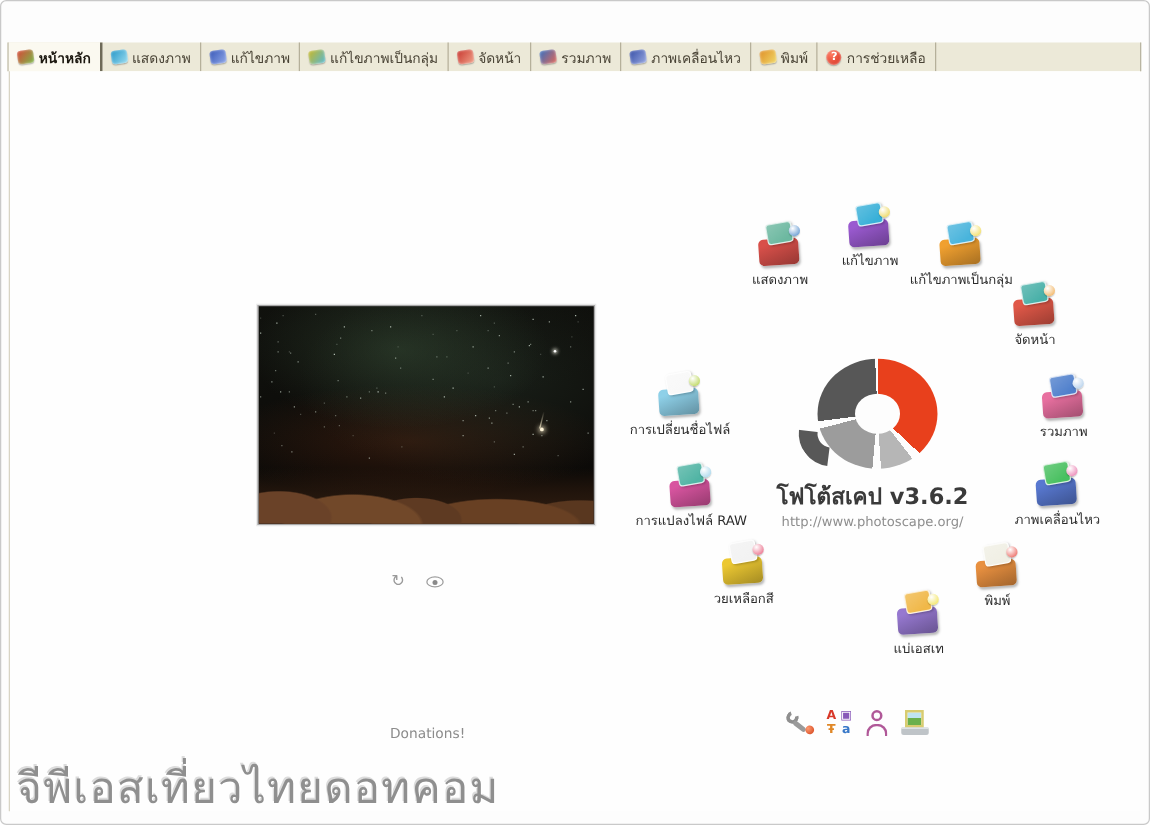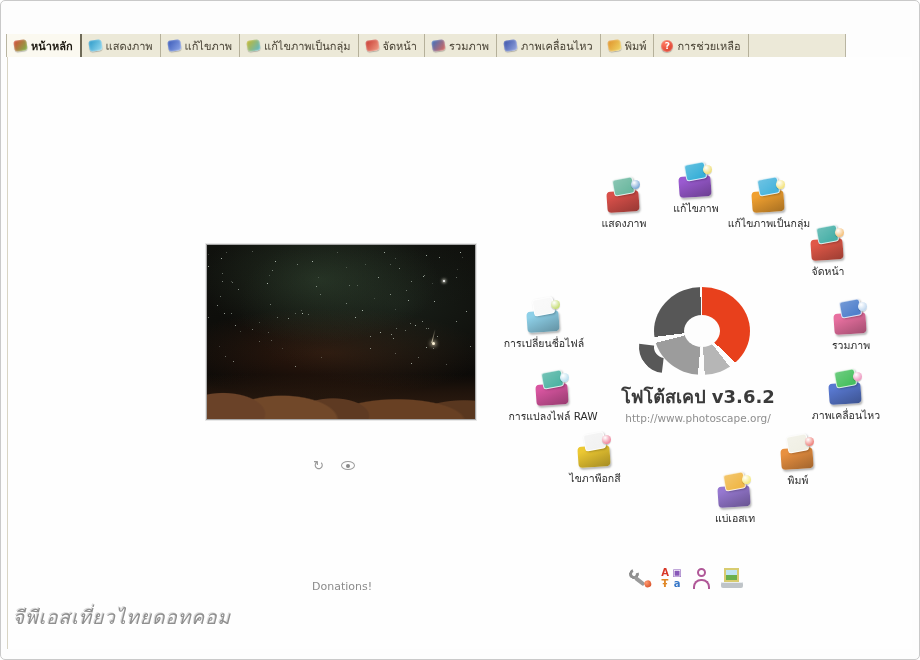--- a/index.html
+++ b/index.html
@@ -10,21 +10,21 @@
   
   .titlebar { position:absolute; left:5px; top:8px; width:907px; height:25px;
     background:linear-gradient(180deg,#5a8ef0 0%,#2b67e0 12%,#0f52d2 45%,#0c49c0 80%,#0a3fa8 100%);
     border:1px solid #0a3c9e; border-radius:4px 4px 0 0;
     display:flex; align-items:center; padding-left:5px; }
   .title-logo { width:14px; height:14px; border-radius:50%; margin-right:5px;
     background:radial-gradient(circle at 50% 50%, #dce6f8 0 2.6px, rgba(0,0,0,0) 2.7px),
       conic-gradient(from 0deg,#e8401c 0 37%,#cfd8ee 37% 39%,#b4b4b4 39% 49%,#cfd8ee 49% 51%,#9a9a9a 51% 71%,#cfd8ee 71% 73%,#565656 73% 100%); }
   .title-text { color:#fff; font-weight:bold; font-size:13px; text-shadow:1px 1px 1px rgba(10,30,90,.75); letter-spacing:.2px; }
 
-  .tabbar { position:absolute; left:5px; top:33px; width:840px; height:23px;
+  .tabbar { position:absolute; left:5px; top:33px; width:907px; height:23px;
     background:#ece9d8; border-left:1px solid #b9b5a2; border-right:1px solid #b9b5a2;
     display:flex; align-items:stretch; font-size:11px; color:#4a4436; }
   .tab { display:flex; align-items:center; gap:4px; padding:0 7px;
     border-right:1px solid #b5b09a; cursor:default; white-space:nowrap; }
   .tab.active { background:#fbf9f0; font-weight:bold; color:#1c1810; border-right:2px solid #6e6a58; }
   .t-icon { width:13px; height:11px; border-radius:3px; transform:rotate(-8deg);
     background:linear-gradient(135deg,var(--c1),var(--c2));
     box-shadow:inset 0 0 2px rgba(255,255,255,.7), 0 1px 1px rgba(0,0,0,.25); flex:0 0 auto; }
   .t-icon.round { width:12px; height:12px; border-radius:50%; transform:none;
     background:radial-gradient(circle at 35% 30%,#ff7a60,var(--c1));
@@ -118,21 +118,21 @@
   .person .body { position:absolute; left:1px; bottom:0; width:17px; height:10px;
     border:2px solid #b05898; border-bottom:none; border-radius:8px 8px 0 0; }
   .wallpaper { position:relative; width:22px; height:20px; }
   .wallpaper .pic { position:absolute; left:3px; top:0; width:15px; height:14px;
     border:2px solid #d8cc70; background:linear-gradient(180deg,#bfe4f2 0 45%,#6ab04c 45% 100%); }
   .wallpaper .tray { position:absolute; left:0; bottom:0; width:22px; height:6px;
     background:#bfc4c8; border-radius:1px 1px 2px 2px; box-shadow:inset 0 1px 0 #e8ecee; }
 
   
   .watermark { position:absolute; left:12px; top:601px; font-family:"DejaVu Serif","Liberation Serif",serif;
-    font-style:italic; font-size:19px; color:#8f8f8f; letter-spacing:1px;
+    font-size:35px; color:#8f8f8f; letter-spacing:1px;
     text-shadow:1px 1px 0 #fff, -1px -1px 0 rgba(120,120,120,.25);text-align:right; }
 </style>
 </head>
 <body>
 
 <div class="screen">
 
 
   <div class="tabbar">
     <div class="tab active">
@@ -264,21 +264,21 @@
         <div class="m-dot"></div>
       </div>
     <div class="m-label">แบ่เอสเท</div>
   </div>
   <div class="module" style="left:534px;top:431px">
     <div class="micon" style="--c1: #ecc832; --c2: #f2f2f2; --c3: #e85878;">
         <div class="m-base"></div>
         <div class="m-top"></div>
         <div class="m-dot"></div>
       </div>
-    <div class="m-label">ไขภาพือกสี</div>
+    <div class="m-label">วยเหลือกสี</div>
   </div>
   <div class="module" style="left:492px;top:369px">
     <div class="micon" style="--c1: #d855a0; --c2: #50b4a4; --c3: #9ad0e8;">
         <div class="m-base"></div>
         <div class="m-top"></div>
         <div class="m-dot"></div>
       </div>
     <div class="m-label">การแปลงไฟล์ RAW</div>
   </div>
   <div class="module" style="left:483px;top:296px">

